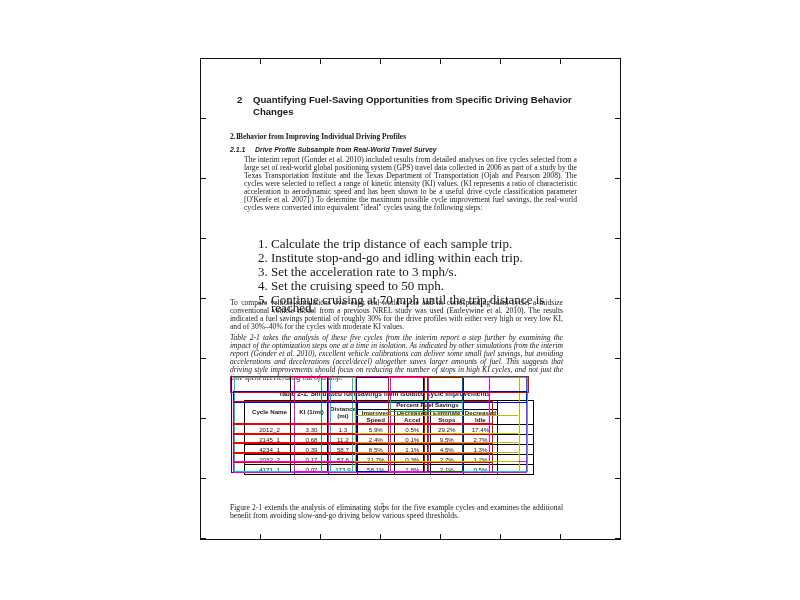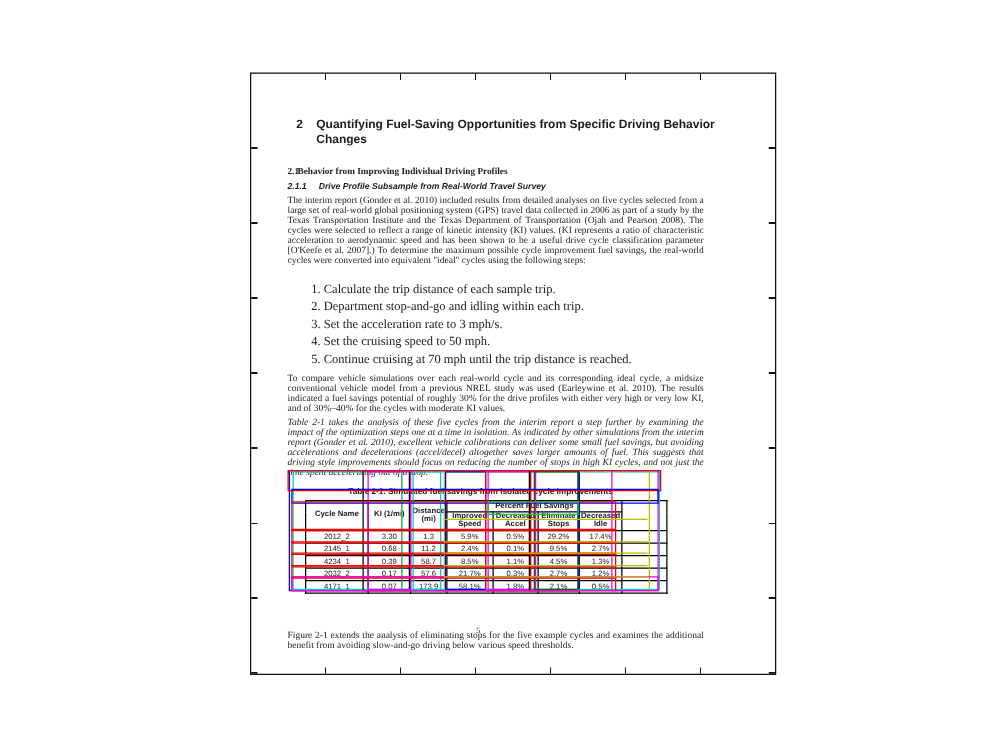--- a/index.html
+++ b/index.html
@@ -39,27 +39,27 @@
   .h2 .num{position:absolute;left:0;top:0;}
   .h3{
     left:230px;top:146px;width:330px;
     font-family:"Liberation Sans",sans-serif;font-weight:bold;font-style:italic;
     font-size:6.9px;padding-left:25px;
   }
   .h3 .num{position:absolute;left:0;top:0;font-style:italic;}
   .para{
     width:333px;font-size:7.6px;line-height:8.05px;text-align:justify;
   }
-  .p1{left:230px;top:156px;}
+  .p1{left:244px;top:156px;}
   .p2{left:230px;top:299px;}
   .p3{left:230px;top:334px;font-style:italic;}
   .p4{left:230px;top:476px;margin-top:28px;}
   ol.steps{
-    left:247px;top:228px;width:310px;margin:0;padding:0 0 0 12px;
-    font-size:10px;line-height:7.8px;
+    left:247px;top:228px;width:310px;margin:12px;padding:0 0 0 12px;
+    font-size:13px;line-height:7.8px;
   }
   ol.steps li{margin-bottom:6.2px;}
   .pageno{left:381px;top:501px;font-size:6.5px;}
 
   
   .tbl-title{
     left:244px;top:390px;width:281px;text-align:center;
     font-family:"Liberation Sans",sans-serif;font-weight:bold;font-size:6.6px;
   }
   table.data{
@@ -100,21 +100,21 @@
 
 <div class="abs h3">
   <span class="num">2.1.1</span>
   <span>Drive Profile Subsample from Real-World Travel Survey</span>
 </div>
 
 <div class="abs para p1">The interim report (Gonder et al. 2010) included results from detailed analyses on five cycles selected from a large set of real-world global positioning system (GPS) travel data collected in 2006 as part of a study by the Texas Transportation Institute and the Texas Department of Transportation (Ojah and Pearson 2008). The cycles were selected to reflect a range of kinetic intensity (KI) values. (KI represents a ratio of characteristic acceleration to aerodynamic speed and has been shown to be a useful drive cycle classification parameter [O'Keefe et al. 2007].) To determine the maximum possible cycle improvement fuel savings, the real-world cycles were converted into equivalent "ideal" cycles using the following steps:</div>
 
 <ol class="abs steps" id="steps-list">
     <li>Calculate the trip distance of each sample trip.</li>
-    <li>Department stop-and-go and idling within each trip.</li>
+    <li>Institute stop-and-go and idling within each trip.</li>
     <li>Set the acceleration rate to 3 mph/s.</li>
     <li>Set the cruising speed to 50 mph.</li>
     <li>Continue cruising at 70 mph until the trip distance is reached.</li>
   </ol>
 
 <div class="abs para p2">To compare vehicle simulations over each real-world cycle and its corresponding ideal cycle, a midsize conventional vehicle model from a previous NREL study was used (Earleywine et al. 2010). The results indicated a fuel savings potential of roughly 30% for the drive profiles with either very high or very low KI, and of 30%–40% for the cycles with moderate KI values.</div>
 
 <div class="abs para p3">Table 2-1 takes the analysis of these five cycles from the interim report a step further by examining the impact of the optimization steps one at a time in isolation. As indicated by other simulations from the interim report (Gonder et al. 2010), excellent vehicle calibrations can deliver some small fuel savings, but avoiding accelerations and decelerations (accel/decel) altogether saves larger amounts of fuel. This suggests that driving style improvements should focus on reducing the number of stops in high KI cycles, and not just the time spent accelerating out of a stop.</div>
 
 <div class="abs tbl-title">Table 2-1. Simulated fuel savings from isolated cycle improvements</div>

